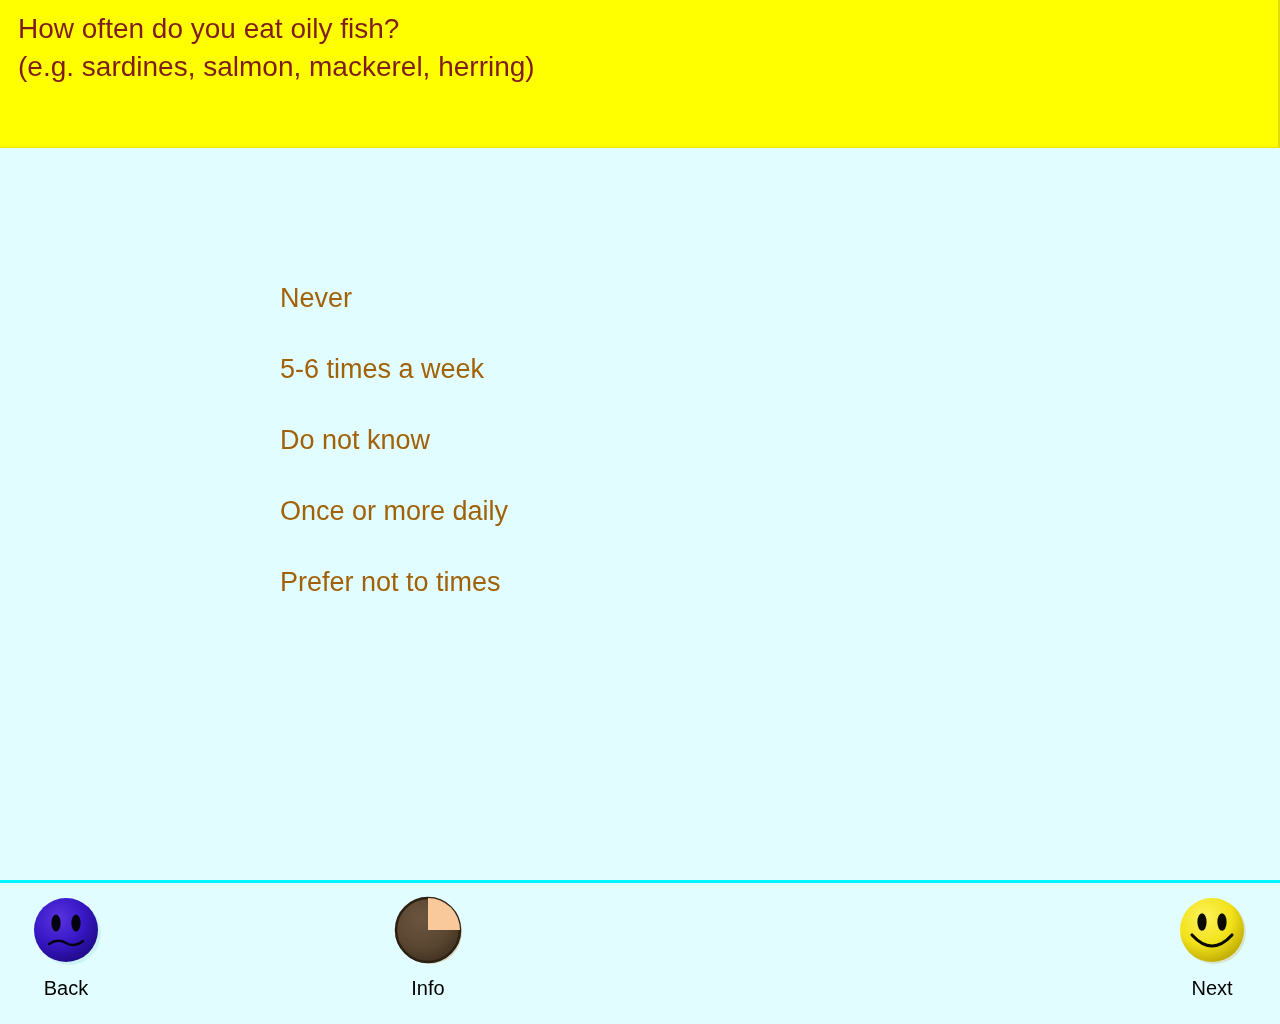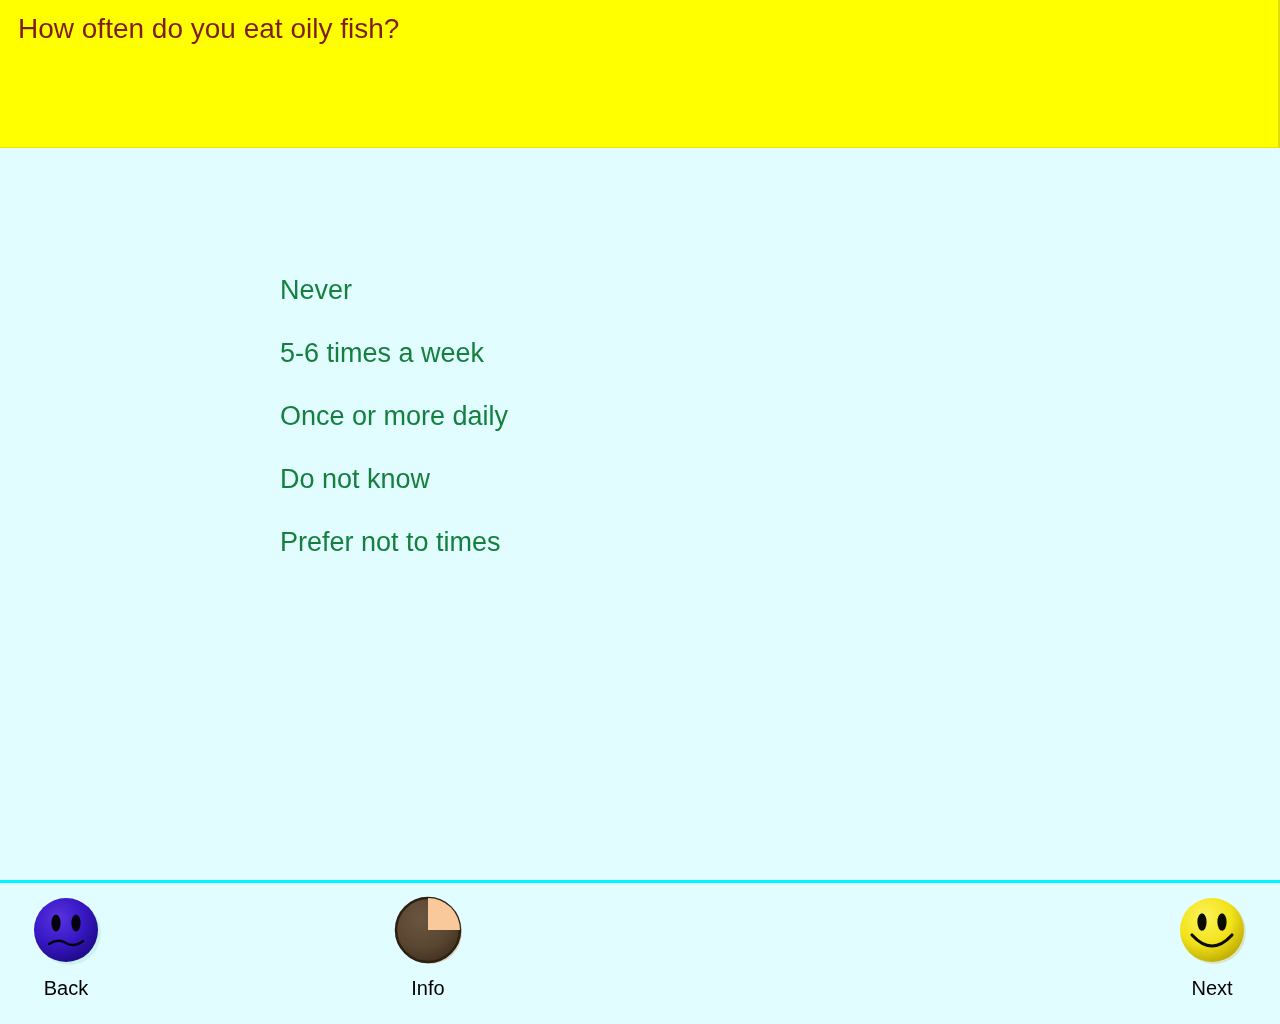--- a/index.html
+++ b/index.html
@@ -49,23 +49,24 @@
   }
   #answer-list {
     position: absolute;
     left: 280px;
     top: 122px;
   }
   .answer-option {
     height: 63px;
     line-height: 40px;
     font-size: 27px;
-    color: #15803d;
+    color: #a16207;
     white-space: nowrap;
     cursor: pointer;
+    margin-top: 8px;
   }
 
   
   #toolbar-divider {
     position: absolute;
     left: 0;
     top: 880px;
     width: 1280px;
     height: 3px;
     background: #00f7ff;
@@ -104,28 +105,29 @@
   #btn-back  { left: -4px;  }
   #btn-info  { left: 358px; }
   #btn-help  { left: 760px; }
   #btn-next  { left: 1142px; }
 </style>
 </head>
 <body>
 
 <div id="question-banner">
   <div class="q-line l1">How often do you eat oily fish?</div>
+  <div class="q-line l2">(e.g. sardines, salmon, mackerel, herring)</div>
 </div>
 
 <div id="answer-area">
   <div id="answer-list">
     <div class="answer-option">Never</div>
     <div class="answer-option">5-6 times a week</div>
+    <div class="answer-option">Do not know</div>
     <div class="answer-option">Once or more daily</div>
-    <div class="answer-option">Do not know</div>
     <div class="answer-option">Prefer not to times</div>
   </div>
 </div>
 
 <div id="toolbar-divider"></div>
 
 <div id="toolbar">
 
   <div class="toolbar-button" id="btn-back">
     <svg class="btn-icon" viewBox="0 0 74 74">

